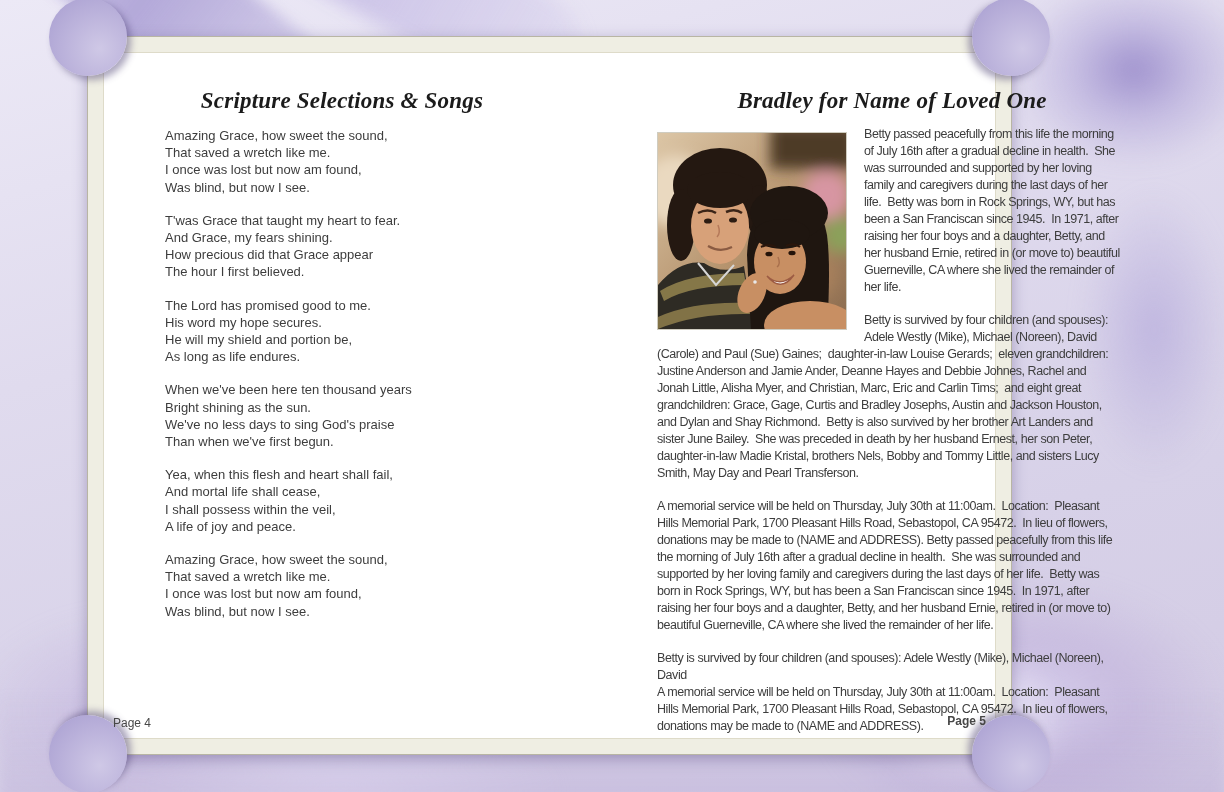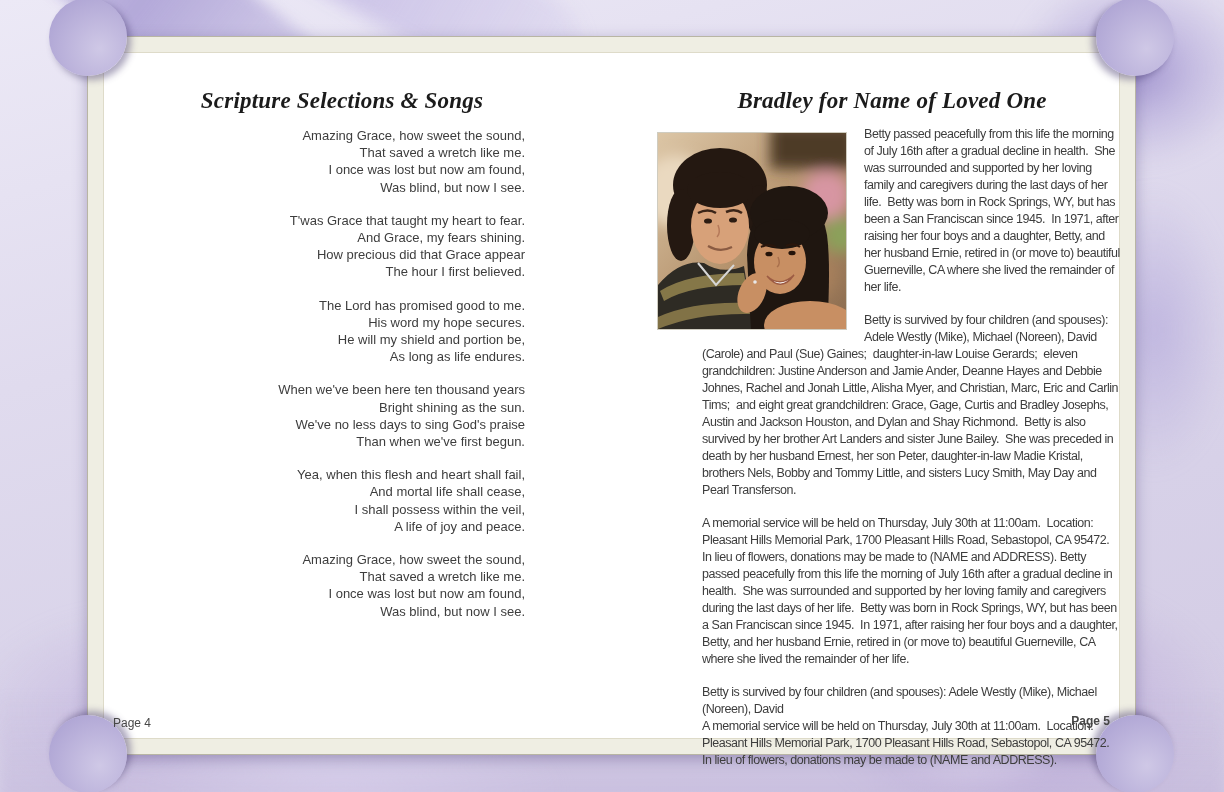--- a/index.html
+++ b/index.html
@@ -35,48 +35,48 @@
   .p-bl2{left:40px;bottom:-120px;width:600px;height:240px;
     background:radial-gradient(closest-side,rgba(226,220,242,.85),transparent 75%);}
   .p-br{right:-60px;bottom:-80px;width:520px;height:330px;
     background:radial-gradient(closest-side,rgba(216,208,238,.95),rgba(186,168,216,.45),transparent 80%);}
   .p-br2{right:120px;bottom:-30px;width:260px;height:200px;
     background:radial-gradient(closest-side,rgba(243,240,250,.95),transparent 75%);}
   .p-bw{left:0;bottom:-40px;width:1224px;height:140px;border-radius:0;
     background:linear-gradient(0deg,rgba(176,160,208,.40),transparent);filter:blur(6px);}
 
   
-  .sheet{position:absolute;left:88px;top:37px;width:1047px;height:717px;
+  .sheet{position:absolute;left:88px;top:37px;width:923px;height:717px;
     background:var(--page-bg);
     border:15px solid var(--sheet-border);
     outline:1px solid var(--sheet-border-edge);
     box-shadow:0 4px 14px rgba(84,72,128,.45), inset 0 0 0 1px #dedbc9;}
 
   
   .curl{position:absolute;width:78px;height:78px;border-radius:50%;
     background:radial-gradient(circle at 65% 65%, #cfc8e6 0%, #b9b0da 55%, #a79dd0 100%);
     box-shadow:4px 4px 7px rgba(70,60,110,.45);}
   .curl.tl{left:-54px;top:-54px;}
   .curl.tr{right:-54px;top:-54px;box-shadow:-4px 4px 7px rgba(70,60,110,.45);}
   .curl.bl{left:-54px;bottom:-54px;box-shadow:4px -4px 7px rgba(70,60,110,.45);}
   .curl.br{right:-54px;bottom:-54px;box-shadow:-4px -4px 7px rgba(70,60,110,.45);}
 
   .page-title{position:absolute;font-family:"Liberation Serif",serif;
     font-style:italic;font-weight:bold;font-size:23px;color:var(--title-color);
     text-align:center;letter-spacing:.2px;}
   .scripture-title{left:39px;top:36px;width:400px;}
   .obituary-title{left:589px;top:36px;width:400px;}
 
-  .poem{position:absolute;left:62px;top:75px;width:360px;text-align:right;
+  .poem{position:absolute;left:62px;top:75px;width:360px;text-align:left;
     font-size:13px;line-height:17.2px;color:var(--text-color);}
   .stanza{white-space:pre-wrap;margin-bottom:16px;}
 
   .obituary-body{position:absolute;left:554px;top:74px;width:463px;
     font-size:12.5px;line-height:17px;letter-spacing:-0.45px;color:var(--text-color);}
-  .obituary-body p{white-space:pre-wrap;margin:0 0 16px 0;padding-left:45px;}
+  .obituary-body p{white-space:pre-wrap;margin:0 0 16px 0;}
   .photo-frame{float:left;width:190px;height:198px;margin:6px 17px 8px 0;
     border:1px solid #cfccc0;background:#b79977;overflow:hidden;}
   .photo-frame svg{display:block;}
 
   .page-num{position:absolute;font-size:12px;color:#474747;}
   .page-num-left{left:10px;top:664px;text-align:right;}
   .page-num-right{right:10px;top:662px;font-weight:bold;}
 </style>
 </head>
 <body>

